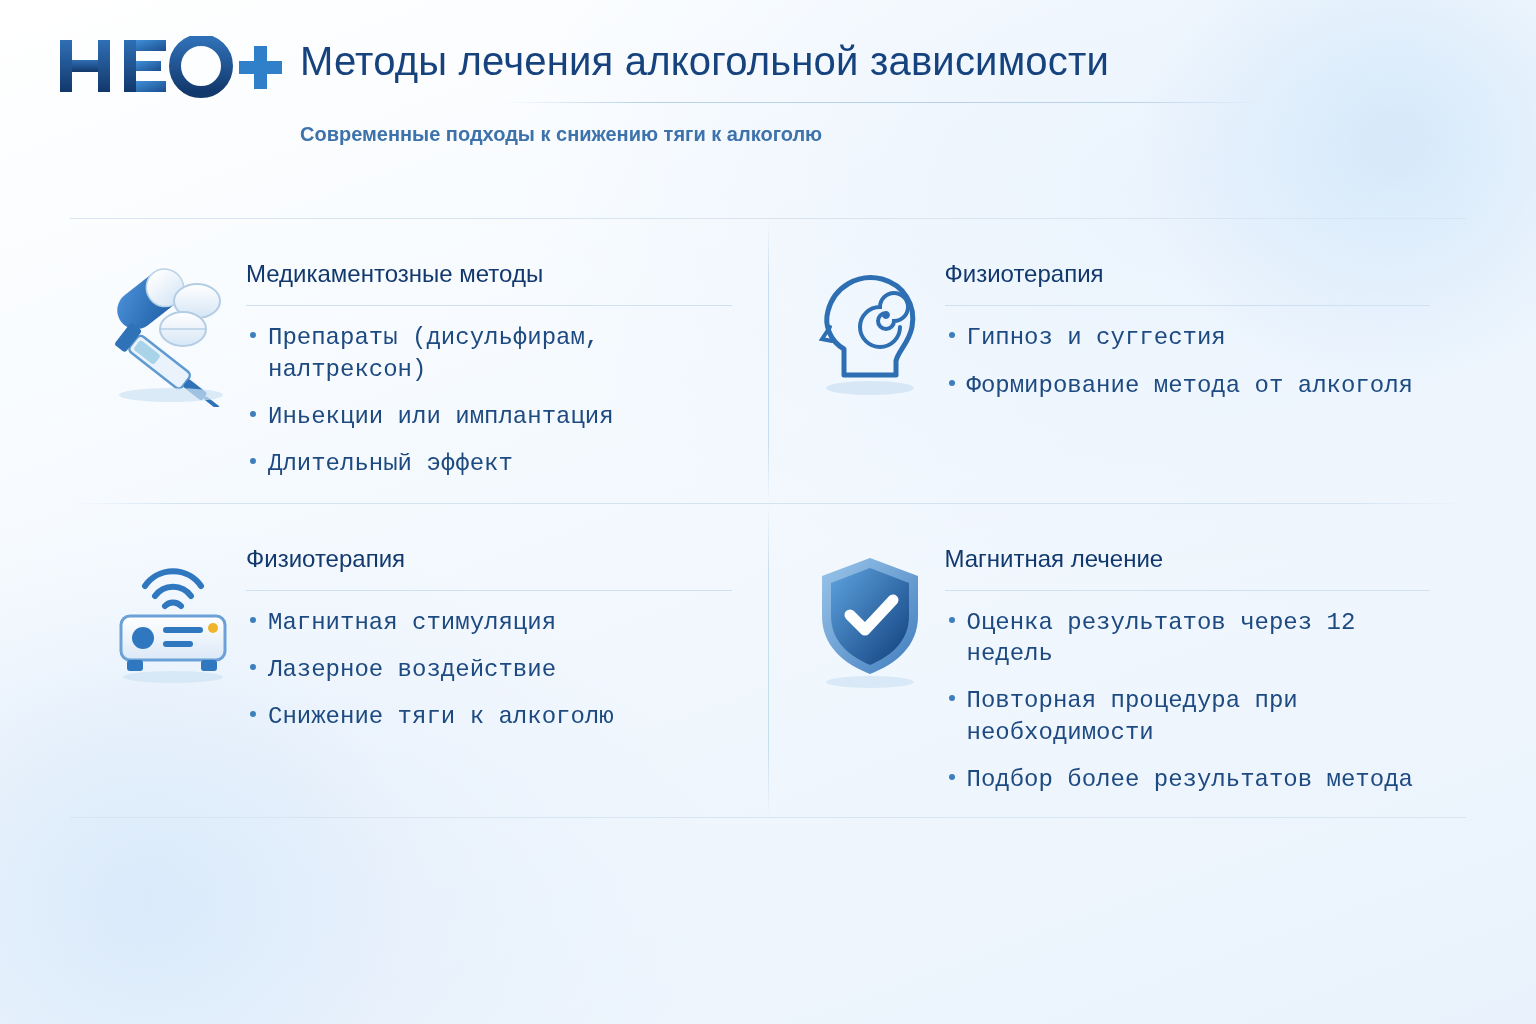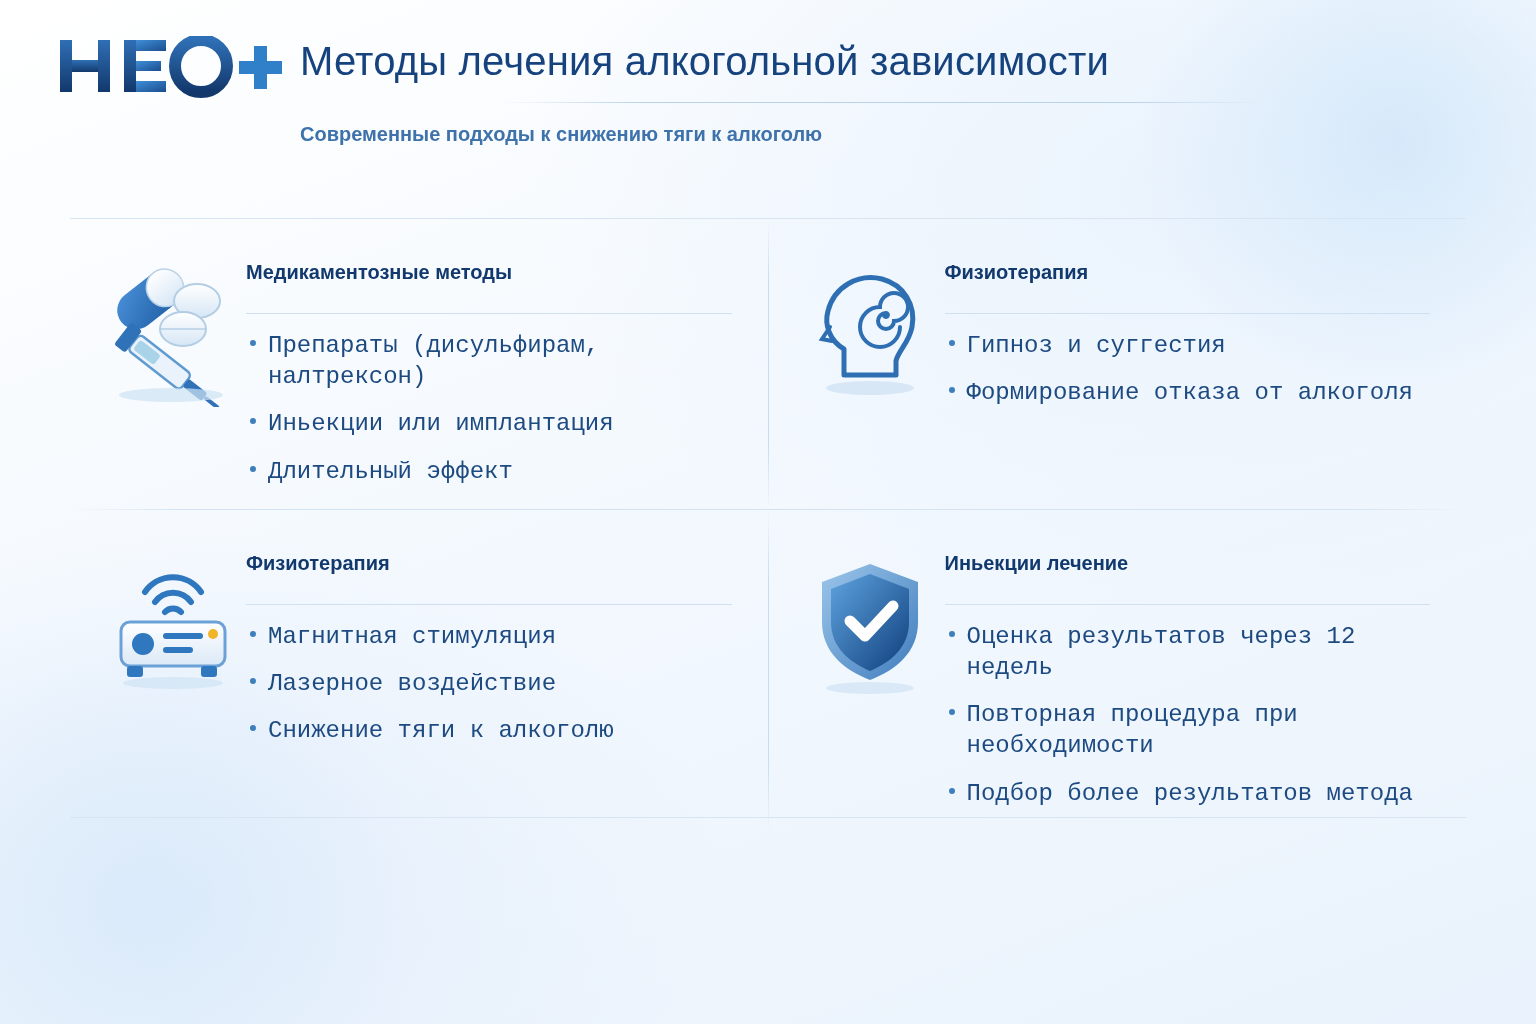--- a/index.html
+++ b/index.html
@@ -116,25 +116,25 @@
     justify-content: center;
     padding-top: 8px;
   }
 
   .card-body {
     flex: 1 1 auto;
     padding-top: 12px;
   }
 
   .card-title {
-    font-size: 20px;
+    font-size: 24px;
     color: #12396e;
-    font-weight: 700;
+    font-weight: 400;
     line-height: 1.1;
-    padding-bottom: 30px;
+    padding-bottom: 18px;
     border-bottom: 1px solid #cfe0f0;
     margin-right: 6px;
   }
 
   .bullets {
     list-style: none;
     margin: 16px 0 0 0;
     padding: 0;
   }
   .bullets li {
@@ -277,21 +277,21 @@
             <path d="M44 118 L44 92 C30 84 24 68 28 54 C34 30 58 16 82 22 C104 28 116 48 112 70 C109 86 98 94 96 104 L96 118 Z" fill="none" stroke="#2e6fb4" stroke-width="5" stroke-linejoin="round" stroke-linecap="round"></path>
             <path d="M30 70 L22 82 L32 84" fill="none" stroke="#2e6fb4" stroke-width="4" stroke-linecap="round"></path>
             <path d="M86 58 m0 -2 a2 2 0 1 1 -0.1 0 M86 56 a8 8 0 1 0 8 8 a14 14 0 1 0 -14 -14 a20 20 0 1 0 20 20" fill="none" stroke="#2e6fb4" stroke-width="4" stroke-linecap="round"></path>
             <ellipse cx="70" cy="131" rx="44" ry="7" fill="#cfe2f3" opacity="0.75"></ellipse>
           </svg>
         </div>
         <div class="card-body">
           <div class="card-title">Физиотерапия</div>
           <ul class="bullets">
             <li>Гипноз и суггестия</li>
-            <li>Формирование отказа от алкоголя</li>
+            <li>Формирование метода от алкоголя</li>
           </ul>
         </div>
       </div>
 
       <div class="h-div"></div>
 
       <div class="card">
         <div class="card-icon">
           <svg width="140" height="150" viewBox="0 0 140 150" xmlns="http://www.w3.org/2000/svg">
             <defs>
@@ -340,21 +340,21 @@
                 <stop offset="100%" stop-color="#3f7cbd"></stop>
               </linearGradient>
             </defs>
             <path d="M70 16 L118 34 L118 74 C118 104 96 122 70 132 C44 122 22 104 22 74 L22 34 Z" fill="url(#shg2)"></path>
             <path d="M70 26 L109 41 L109 74 C109 99 91 114 70 123 C49 114 31 99 31 74 L31 41 Z" fill="url(#shg)"></path>
             <path d="M50 73 L65 88 L93 58" fill="none" stroke="#ffffff" stroke-width="11" stroke-linecap="round" stroke-linejoin="round"></path>
             <ellipse cx="70" cy="140" rx="44" ry="6" fill="#cfe2f3" opacity="0.7"></ellipse>
           </svg>
         </div>
         <div class="card-body">
-          <div class="card-title">Иньекции лечение</div>
+          <div class="card-title">Магнитная лечение</div>
           <ul class="bullets">
             <li>Оценка результатов через 12 недель</li>
             <li>Повторная процедура при необходимости</li>
             <li>Подбор более результатов метода</li>
           </ul>
         </div>
       </div>
 
     </div>
   </div>

